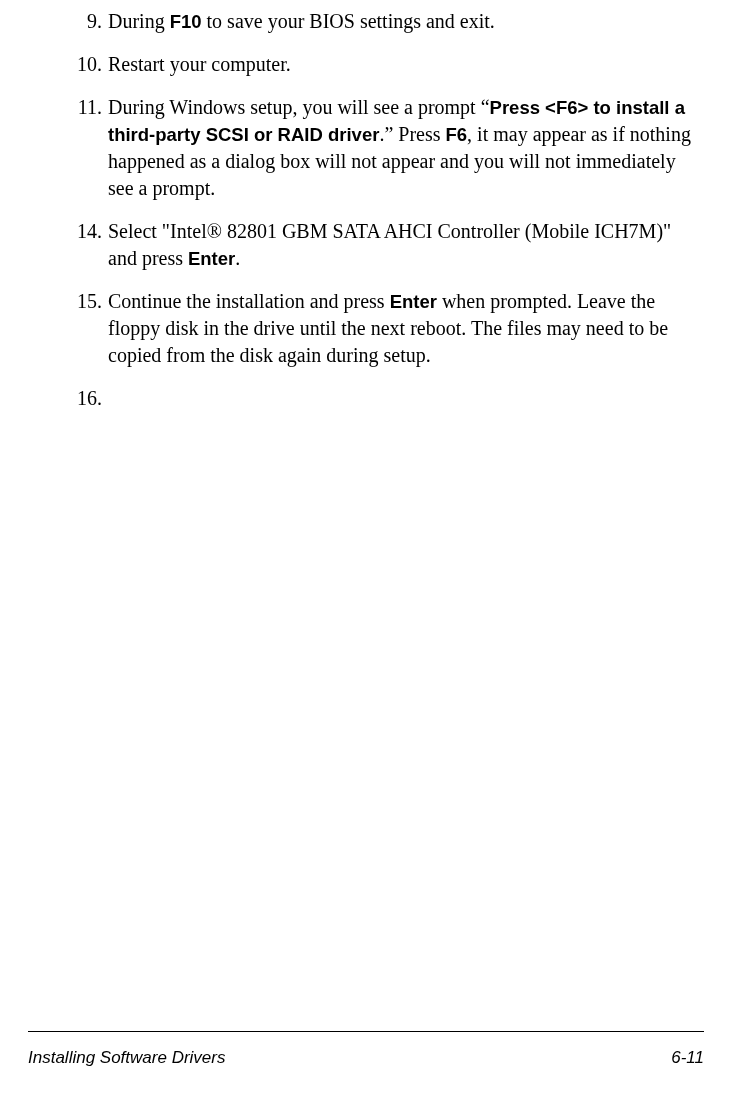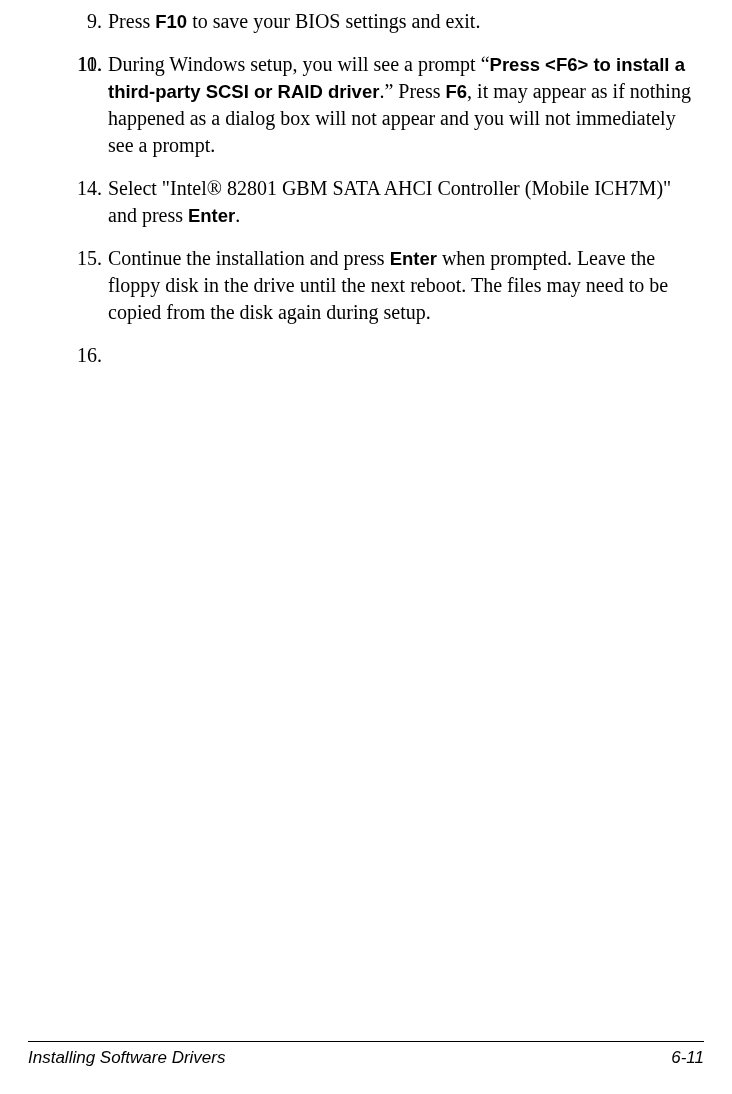--- a/index.html
+++ b/index.html
@@ -45,39 +45,40 @@
       font-weight: bold;
       font-size: 18.5px;
       text-align: center;
     }
     .footer {
       position: absolute;
       bottom: 26px;
       left: 28px;
       right: 28px;
       border-top: 1.5px solid #000;
-      padding-top: 6px;
+      padding-top: 16px;
       display: flex;
       justify-content: space-between;
       font-family: Arial, Helvetica, sans-serif;
       font-style: italic;
       font-size: 17px;
     }
   </style>
 </head>
 <body>
 
 <div class="content">
   <ol>
     <li>
       <span class="num single">9.</span>
-      <span>Press </span><span class="bold">F10</span><span> to save your BIOS settings and exit.</span>
+      <span>During </span><span class="bold">F10</span><span> to save your BIOS settings and exit.</span>
     </li>
     <li>
       <span class="num">10.</span>
+      <span>Restart your computer.</span>
     </li>
     <li>
       <span class="num">11.</span>
       <span>During Windows setup, you will see a prompt “</span><span class="bold">Press &lt;F6&gt; to install a third-party SCSI or RAID driver</span><span>.” Press </span><span class="bold">F6</span><span>, it may appear as if nothing happened as a dialog box will not appear and you will not immediately see a prompt.</span>
     </li>
     <li>
       <span class="num">14.</span>
       <span>Select "Intel® 82801 GBM SATA AHCI Controller (Mobile ICH7M)" and press </span><span class="bold">Enter</span><span>.</span>
     </li>
     <li>

